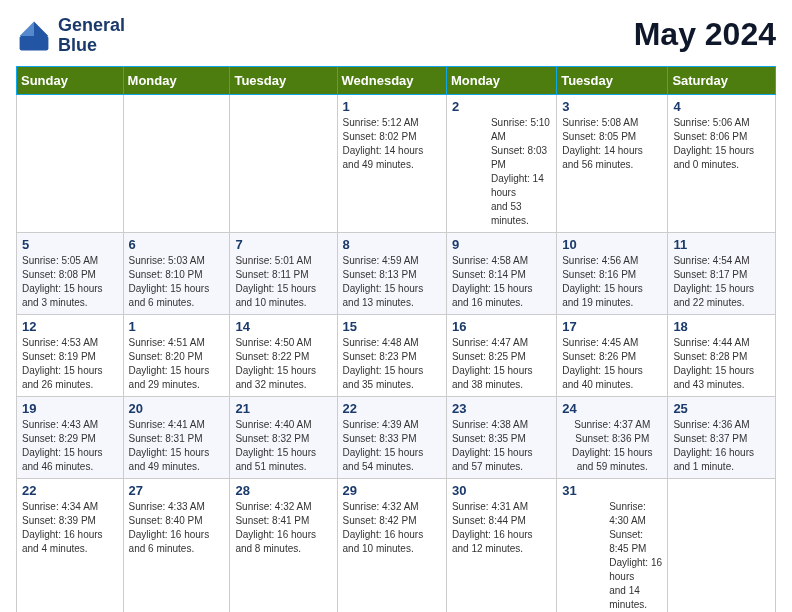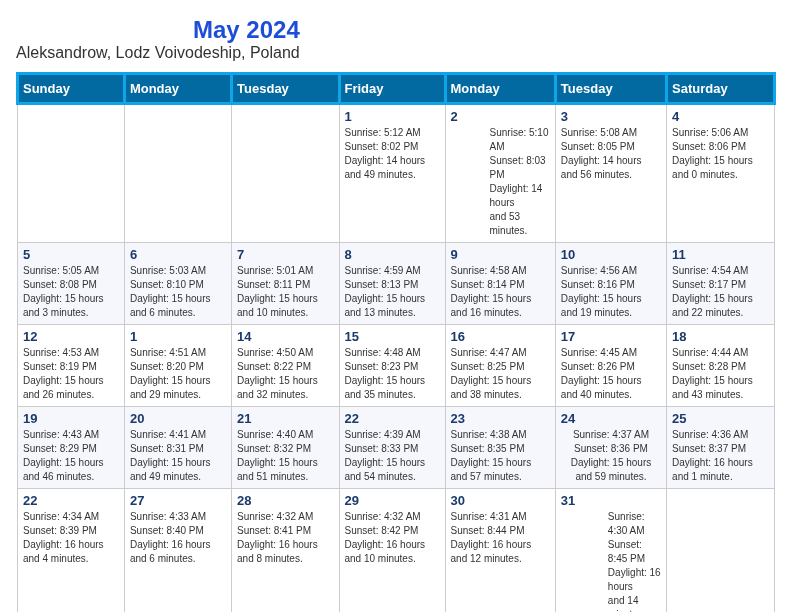--- a/index.html
+++ b/index.html
@@ -28,41 +28,41 @@
       line-height: 1.1;
     }
     .logo-icon {
       width: 36px;
       height: 36px;
     }
     .title-area {
       text-align: right;
     }
     .main-title {
-      font-size: 24px;
+      font-size: 32px;
       font-weight: bold;
-      color: #1d4ed8;
+      color: #0f172a;
     }
     .subtitle {
       font-size: 16px;
       color: #333;
     }
     table {
       width: 100%;
       border-collapse: collapse;
       font-size: 11px;
     }
     thead tr th {
-      background-color: #0369a1;
+      background-color: #4d7c0f;
       color: #fff;
       padding: 6px 4px;
       text-align: left;
       font-size: 13px;
       font-weight: bold;
-      border: 3px solid #0ea5e9;
+      border: 1px solid #0ea5e9;
     }
     tbody tr td {
       border: 1px solid #ccc;
       padding: 4px 5px;
       vertical-align: top;
       width: 113px;
       min-height: 80px;
     }
     tbody tr td .day-number {
       font-size: 13px;
@@ -83,33 +83,43 @@
       background: #fff;
     }
     .empty-cell {
       background: #fff !important;
     }
   </style>
 </head>
 <body>
 
 <div class="header-area">
+  <div class="logo">
+    <svg class="logo-icon" viewBox="0 0 40 40">
+      <polygon points="20,4 36,20 20,20" fill="#2255a4"></polygon>
+      <polygon points="20,4 4,20 20,20" fill="#5588cc"></polygon>
+      <rect x="4" y="20" width="32" height="16" rx="2" fill="#2255a4"></rect>
+    </svg>
+    <div class="logo-text">
+      <div>General</div>
+      <div>Blue</div>
+    </div>
+  </div>
   <div class="title-area">
     <div class="main-title">May 2024</div>
-    <div class="subtitle">Aleksandrow, Lodz Voivodeship, Poland</div>
   </div>
 </div>
 
 <table>
   <thead>
     <tr>
     <th>Sunday</th>
         <th>Monday</th>
         <th>Tuesday</th>
-        <th>Friday</th>
+        <th>Wednesday</th>
         <th>Monday</th>
         <th>Tuesday</th>
         <th>Saturday</th>
       </tr>
   </thead>
   <tbody id="calendar-body">
   <tr>
         <td class="empty-cell"></td>
         <td class="empty-cell"></td>
         <td class="empty-cell"></td>

